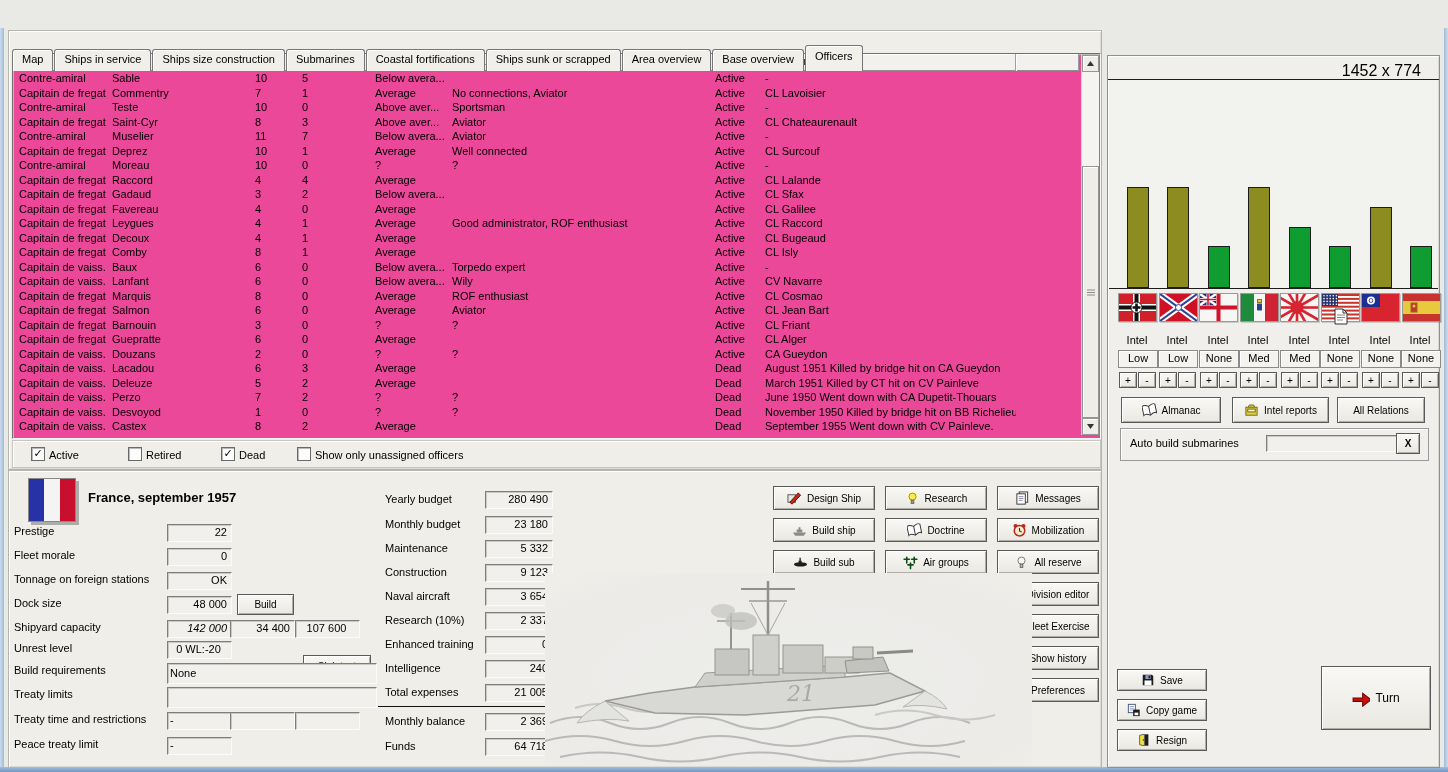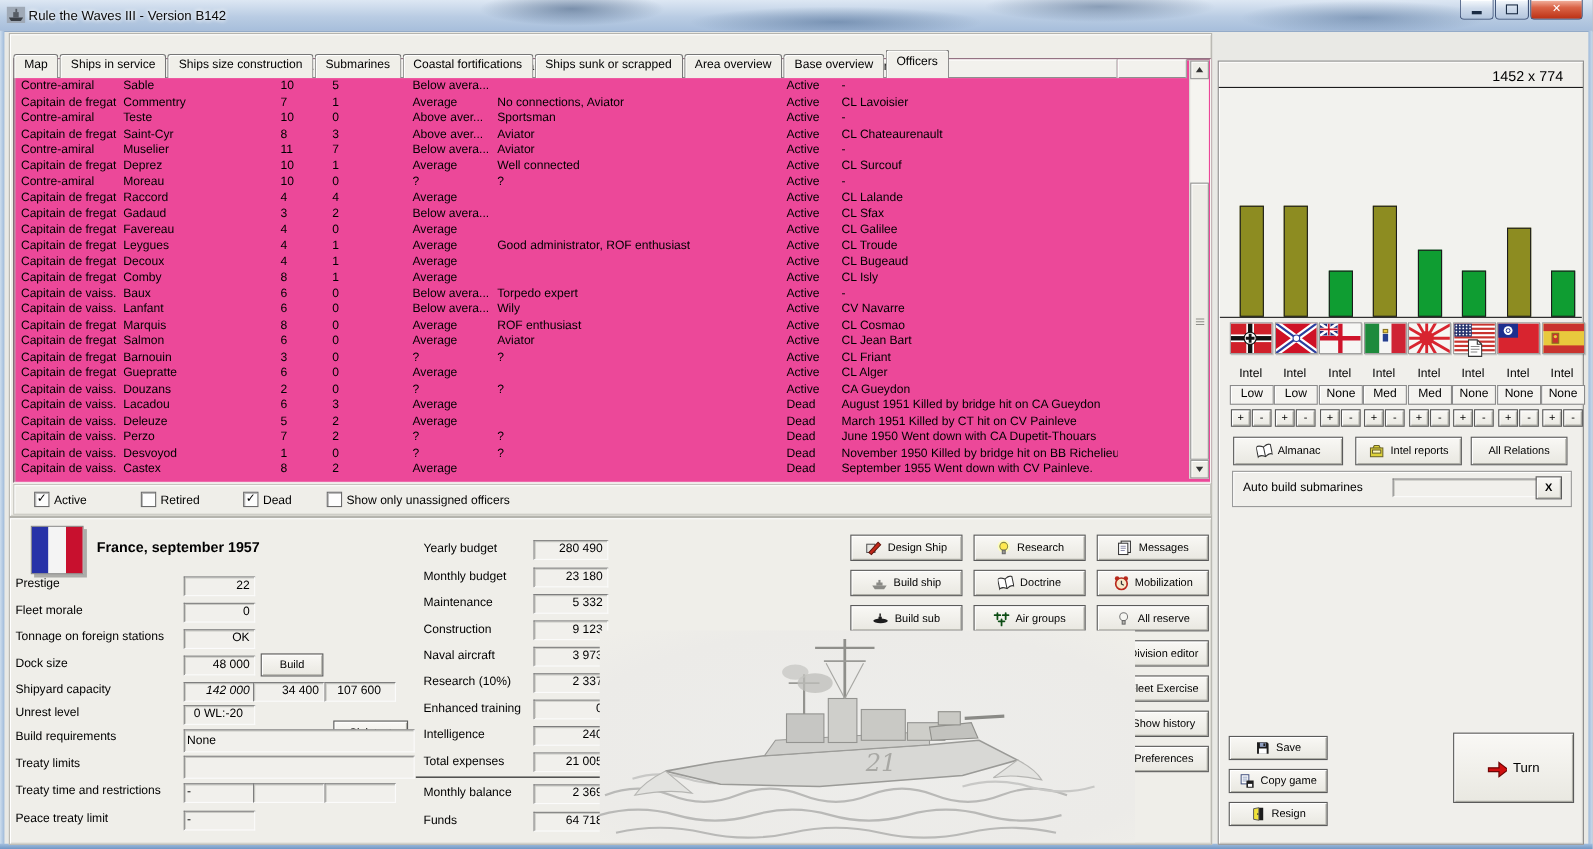--- a/index.html
+++ b/index.html
@@ -64,58 +64,38 @@
   .cb-label{position:absolute;top:8px;white-space:nowrap;}
   
   #flag-fr{position:absolute;left:28px;top:478px;width:46px;height:42px;display:flex;
     box-shadow:3px 3px 0 rgba(90,90,90,.45);border:1px solid #888;}
   #flag-fr div{flex:1;}
   #country-title{position:absolute;left:88px;top:490px;font-size:13px;font-weight:bold;}
   .budget-sep{position:absolute;left:378px;top:706px;width:178px;height:1px;background:#111;}
   
   #sidebar{position:absolute;left:1107px;top:55px;width:331px;height:711px;background:#f0efeb;
     border:1px solid #8f8f8f;box-shadow:inset 1px 1px 0 #fff,inset -1px -1px 0 #d9d8d2;}
-  #size-label{position:absolute;right:18px;top:6px;font-size:13px;}
+  #size-label{position:absolute;right:18px;top:6px;font-size:16px;}
   #sb-divider{position:absolute;left:0;top:23px;width:100%;height:1px;background:#1c1c1c;}
   #chart{position:absolute;left:1px;top:24px;width:329px;height:208px;background:#f2f2ee;}
   .bar{position:absolute;bottom:0;width:20px;border:1px solid #1c1c1c;}
   .flag{position:absolute;top:237px;width:37px;height:27px;border:1px solid #999;box-shadow:1px 1px 0 rgba(0,0,0,.15);}
   .intel-lbl{position:absolute;top:278px;width:40px;text-align:center;}
   .intel-box{position:absolute;top:294px;height:15px;width:38px;background:#f4f3ef;border:1px solid #8a8a8a;
     box-shadow:inset 1px 1px 0 #fff;text-align:center;padding-top:1px;}
   .pm{position:absolute;top:316px;width:16px;height:14px;font-size:10px;}
   .doc-cursor{position:absolute;left:226px;top:252px;z-index:3;}
   
   #ship-art{position:absolute;left:545px;top:573px;}
 </style>
 </head>
 <body>
 
 <div id="screen">
 
-  <div class="titlebar">
-    <span class="app-icon">
-      <svg width="17" height="15">
-          <rect width="17" height="15" fill="#9fa9b6"></rect>
-          <path d="M2 10 h13 l-2 3 H4 Z" fill="#3a3f46"></path>
-          <rect x="6" y="5" width="5" height="5" fill="#565c64"></rect>
-          <rect x="8" y="2" width="1.6" height="3" fill="#565c64"></rect>
-        </svg>
-    </span>
-    <span class="title">Rule the Waves III - Version B142</span>
-    <span class="win-controls">
-      <span class="wc min">
-          <span class="min-glyph"></span>
-        </span>
-      <span class="wc max">
-          <span class="max-glyph"></span>
-        </span>
-      <span class="wc close">✕</span>
-    </span>
-  </div>
   <div class="frame-l"></div>
   <div class="frame-r"></div>
   <div class="frame-b"></div>
 
   <div class="panel" id="officersPanel" style="left:8px;top:30px;width:1092px;height:438px;"></div>
   <div id="tabs">
       <div class="tab">Map</div>
       <div class="tab">Ships in service</div>
       <div class="tab">Ships size construction</div>
       <div class="tab">Submarines</div>
@@ -239,21 +219,21 @@
           <div class="tc">CL Galilee</div>
         </div>
         <div class="trow" style="grid-template-columns:93px 143px 47px 73px 77px 263px 50px 257px 63px">
           <div class="tc">Capitain de fregate</div>
           <div class="tc">Leygues</div>
           <div class="tc">4</div>
           <div class="tc">1</div>
           <div class="tc">Average</div>
           <div class="tc">Good administrator, ROF enthusiast</div>
           <div class="tc">Active</div>
-          <div class="tc">CL Troude</div>
+          <div class="tc">CL Raccord</div>
         </div>
         <div class="trow" style="grid-template-columns:93px 143px 47px 73px 77px 263px 50px 257px 63px">
           <div class="tc">Capitain de fregate</div>
           <div class="tc">Decoux</div>
           <div class="tc">4</div>
           <div class="tc">1</div>
           <div class="tc">Average</div>
           <div class="tc"></div>
           <div class="tc">Active</div>
           <div class="tc">CL Bugeaud</div>
@@ -456,21 +436,21 @@
   <div id="budget">
       <div class="lbl" style="left:385px;top:493px">Yearly budget</div>
       <div class="sunk val" style="position:absolute;left:485px;top:491px;width:60px;height:15px;text-align:right;line-height:13px;">280 490</div>
       <div class="lbl" style="left:385px;top:518px">Monthly budget</div>
       <div class="sunk val" style="position:absolute;left:485px;top:516px;width:60px;height:15px;text-align:right;line-height:13px;">23 180</div>
       <div class="lbl" style="left:385px;top:542px">Maintenance</div>
       <div class="sunk val" style="position:absolute;left:485px;top:540px;width:60px;height:15px;text-align:right;line-height:13px;">5 332</div>
       <div class="lbl" style="left:385px;top:566px">Construction</div>
       <div class="sunk val" style="position:absolute;left:485px;top:564px;width:60px;height:15px;text-align:right;line-height:13px;">9 123</div>
       <div class="lbl" style="left:385px;top:590px">Naval aircraft</div>
-      <div class="sunk val" style="position:absolute;left:485px;top:588px;width:60px;height:15px;text-align:right;line-height:13px;">3 973</div>
+      <div class="sunk val" style="position:absolute;left:485px;top:588px;width:60px;height:15px;text-align:right;line-height:13px;">3 654</div>
       <div class="lbl" style="left:385px;top:614px">Research (10%)</div>
       <div class="sunk val" style="position:absolute;left:485px;top:612px;width:60px;height:15px;text-align:right;line-height:13px;">2 337</div>
       <div class="lbl" style="left:385px;top:638px">Enhanced training</div>
       <div class="sunk val" style="position:absolute;left:485px;top:636px;width:60px;height:15px;text-align:right;line-height:13px;">0</div>
       <div class="lbl" style="left:385px;top:662px">Intelligence</div>
       <div class="sunk val" style="position:absolute;left:485px;top:660px;width:60px;height:15px;text-align:right;line-height:13px;">240</div>
       <div class="lbl" style="left:385px;top:686px">Total expenses</div>
       <div class="sunk val" style="position:absolute;left:485px;top:684px;width:60px;height:15px;text-align:right;line-height:13px;">21 005</div>
       <div class="lbl" style="left:385px;top:715px">Monthly balance</div>
       <div class="sunk val" style="position:absolute;left:485px;top:713px;width:60px;height:15px;text-align:right;line-height:13px;">2 369</div>

